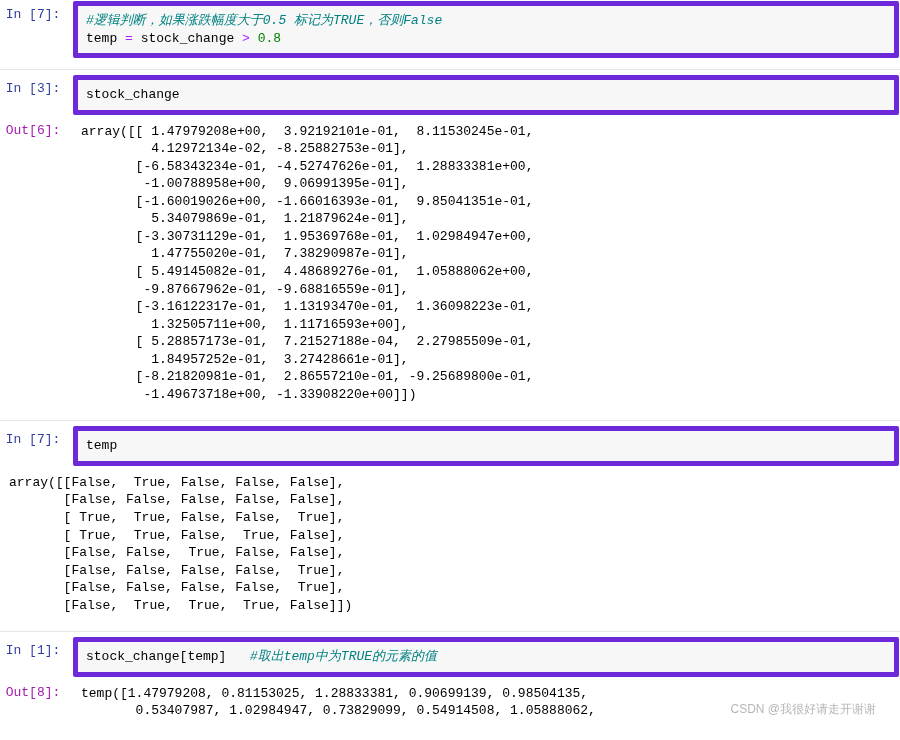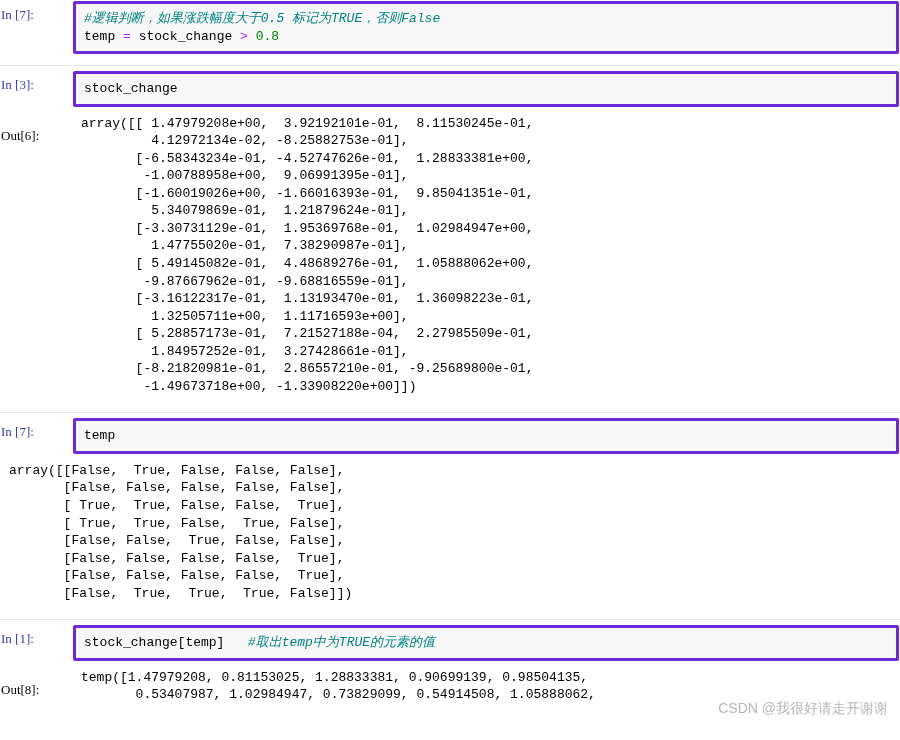--- a/index.html
+++ b/index.html
@@ -11,58 +11,58 @@
       width: 900px;
       height: 740px;
       overflow: hidden;
     }
     .cell {
       display: flex;
       border: 1px solid transparent;
       padding: 0;
     }
     .input-cell .input-area {
-      border: 3px solid #6d28d9;
+      border: 5px solid #6d28d9;
       border-radius: 2px;
       background: #f7f7f7;
       flex: 1;
       padding: 6px 8px;
     }
     .prompt {
       width: 72px;
       min-width: 72px;
-      text-align: left;
+      text-align: center;
       padding: 6px 8px 0 0;
-      font-family: Liberation Serif, serif;
+      font-family: Liberation Mono, monospace;
       font-size: 13px;
       white-space: nowrap;
     }
     .prompt.in { color: #303F9F; }
-    .prompt.out { color: #000000; margin-top: 13px; }
+    .prompt.out { color: #a21caf; }
     .code {
       font-family: Menlo, Monaco, Consolas, "Courier New", monospace;
       font-size: 13px;
       white-space: pre;
       line-height: 1.35;
     }
     .output-area {
       flex: 1;
       padding: 6px 8px;
     }
     .hr { border-bottom: 1px solid #e5e5e5; margin: 4px 0; }
     .c-comment { color: #008080; font-style: italic; }
     .c-op { color: #AA22FF; }
     .c-num { color: #008000; }
     .cell-sep { height: 6px; }
     .watermark {
       position: fixed;
-      right: 12px;
+      right: 24px;
       bottom: 22px;
       color: rgba(120,120,120,0.55);
-      font-size: 14px;
+      font-size: 12px;
       font-family: sans-serif;
       pointer-events: none;
     }
   </style>
 </head>
 <body>
 
 <div class="cell input-cell">
   <div class="prompt in">In  [7]:</div>
   <div class="input-area">

